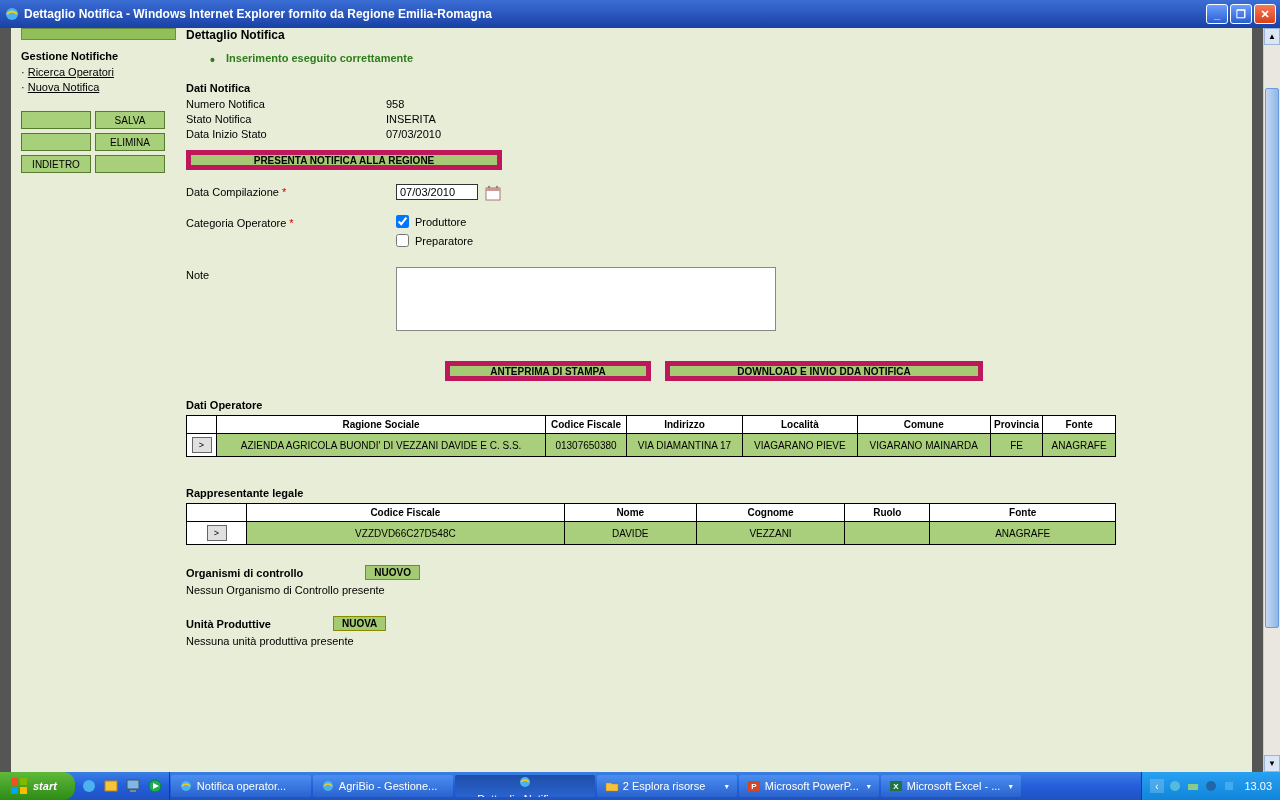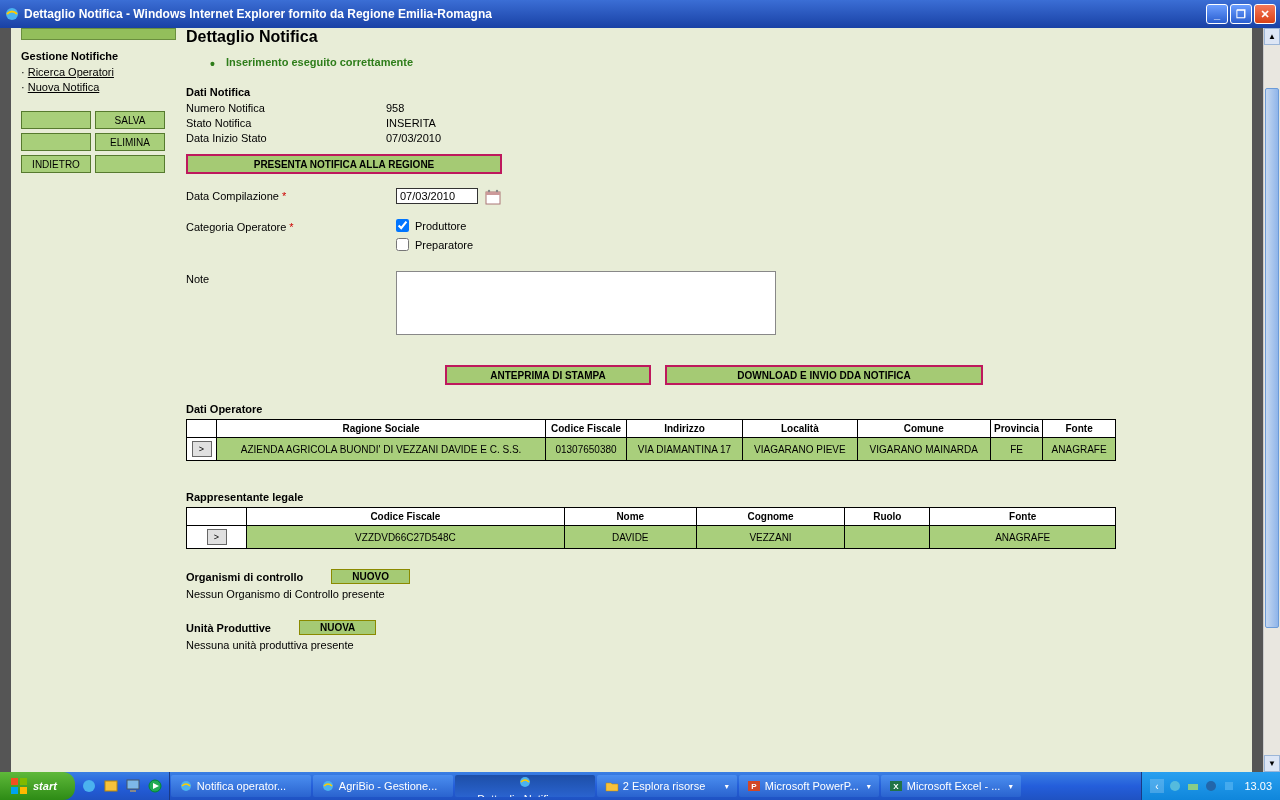--- a/index.html
+++ b/index.html
@@ -31,31 +31,31 @@
 .sidebar .navlink { display:block; margin-bottom:3px; }
 .sidebar .navlink a { color:#000; text-decoration:underline; cursor:pointer; }
 .btn-grid { margin-top:18px; }
 .btn-row { display:flex; gap:4px; margin-bottom:4px; }
 .btn { background:#a8cf7a; border:1px solid #567a2e; height:18px; font-size:10px; font-weight:normal; display:flex; align-items:center; justify-content:center; cursor:pointer; }
 .btn.sm { width:70px; }
 .btn.lg { width:70px; }
 .btn.empty { background:#a8cf7a; }
 
 .main { flex:1; padding:0 10px 10px 0; overflow:auto; }
-.main h1 { font-size:16px; font-weight:bold; margin-bottom:10px; }
+.main h1 { font-size:12px; font-weight:bold; margin-bottom:10px; }
 .success { color:#2e7d1a; font-weight:bold; margin-left:40px; position:relative; }
 .success::before { content:"•"; position:absolute; left:-16px; color:#2e7d1a; font-size:14px; }
 
 .section-title { font-weight:bold; margin-top:18px; margin-bottom:4px; }
 .kv { display:flex; margin-bottom:3px; }
 .kv .k { width:200px; }
 .kv .v { }
 
 .wide-btn-green { background:#a5ca74; border:1px solid #5a7c33; height:20px; display:flex; align-items:center; justify-content:center; font-weight:bold; font-size:10px; cursor:pointer; margin-top:10px; }
-.wide-btn-yellow { background:#a5ca74; border:2px solid #be185d; }
+.wide-btn-yellow { background:#a5ca74; border:5px solid #be185d; }
 
 .form-row { display:flex; align-items:flex-start; margin-top:14px; }
 .form-row .lbl { width:210px; padding-top:2px; }
 .req { color:#c00; }
 .date-input { border:1px solid #333; padding:1px 3px; width:82px; font-family:inherit; font-size:11px; }
 .cal-icon { width:16px; height:16px; display:inline-block; margin-left:4px; vertical-align:middle; cursor:pointer; }
 .chk-row { display:flex; align-items:center; margin-bottom:6px; }
 .chk-row input { margin-right:6px; }
 .notes { width:380px; height:64px; border:1px solid #888; resize:none; font-family:inherit; font-size:11px; }
 
@@ -64,21 +64,21 @@
 .btn-w2 { width:318px; }
 
 .tbl { border-collapse:collapse; width:930px; margin-top:4px; }
 .tbl th { background:#fff; border:1px solid #000; font-size:10px; font-weight:bold; padding:3px 0; }
 .tbl td { background:#a9cf7c; border:1px solid #000; font-size:10px; text-align:center; padding:3px 4px; }
 .tbl td.white { background:#fff; }
 .sel-btn { background:#e0e0e0; border:1px solid #666; width:20px; height:16px; font-size:9px; cursor:pointer; display:inline-flex; align-items:center; justify-content:center; }
 
 .inline-hdr { display:flex; align-items:center; gap:28px; margin-top:20px; }
 .inline-hdr .section-title { margin:0; }
-.small-btn { background:#a5ca74; border:1px solid #8a8a00; padding:1px 20px; font-size:10px; font-weight:bold; cursor:pointer; }
+.small-btn { background:#a5ca74; border:1px solid #8a8a00; padding:1px 8px; font-size:10px; font-weight:bold; cursor:pointer;margin-left:34px; }
 .muted { margin-top:4px; }
 
 .taskbar { height:28px; background:linear-gradient(to bottom,#3a7fe3,#245edb 50%,#1f52c2); display:flex; align-items:stretch; color:white; font-size:11px; }
 .start-btn { background:linear-gradient(to bottom,#5fb93a,#2d8b15); display:flex; align-items:center; padding:0 18px 0 10px; border-radius:0 12px 12px 0; font-weight:bold; font-style:italic; cursor:pointer; gap:5px; }
 .ql { display:flex; align-items:center; padding:0 6px; gap:6px; border-right:1px solid #1a3a85; }
 .ql .ql-icon { width:16px; height:16px; cursor:pointer; }
 .task-items { display:flex; flex:1; overflow:hidden; }
 .task-item { display:flex; align-items:center; padding:0 8px; margin:3px 1px; border-radius:2px; background:linear-gradient(to bottom,#4b8ef0,#2a63cf); min-width:140px; max-width:148px; cursor:pointer; gap:4px; overflow:hidden; white-space:nowrap; }
 .task-item.active { background:linear-gradient(to bottom,#1d4fa8,#2a63cf);flex-direction:column; }
 .task-item .tico { width:14px; height:14px; flex-shrink:0; }

